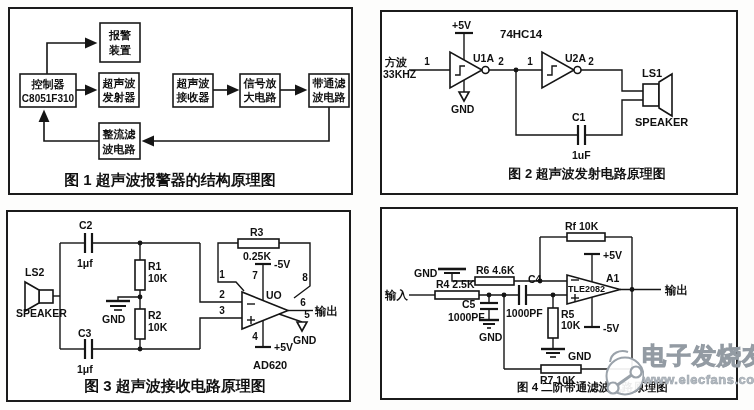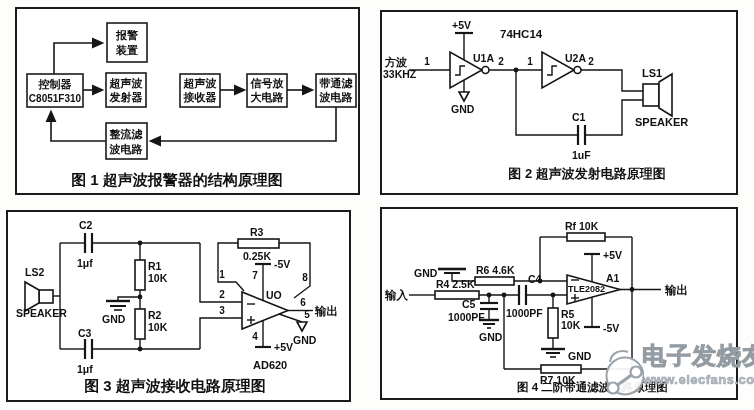--- a/index.html
+++ b/index.html
@@ -1,19 +1,19 @@
 <!DOCTYPE html>
 <html><head>
 <meta charset="utf-8">
 <style>
   html,body{margin:0;padding:0;background:#fff;}
   .stage{position:relative;width:754px;height:410px;background:#fdfdfc;overflow:hidden;
          font-family:"Liberation Sans",sans-serif;}
   .panel{position:absolute;background:#fff;border:2px solid #1b1b1b;box-sizing:border-box;}
-  #panel1{left:15px;top:7px;width:345px;height:188px;}
+  #panel1{left:8px;top:7px;width:345px;height:188px;}
   #panel2{left:380px;top:10px;width:358px;height:185px;}
   #panel3{left:6px;top:210px;width:345px;height:192px;}
   #panel4{left:380px;top:207px;width:358px;height:193px;}
   svg{display:block;}
   svg text{font-family:"Liberation Sans",sans-serif;fill:#101010;font-weight:bold;}
   .s9{font-size:9px;} .s10{font-size:10px;} .s10h{font-size:10.5px;}
   .s11{font-size:11px;} .s12{font-size:11.5px;}
   .cap{font-size:15px;} .cap13{font-size:13px;} .cap11{font-size:11.5px;}
   .wire{stroke:#151515;stroke-width:1.4;fill:none;}
   .wire2{stroke:#151515;stroke-width:1.6;fill:none;}

